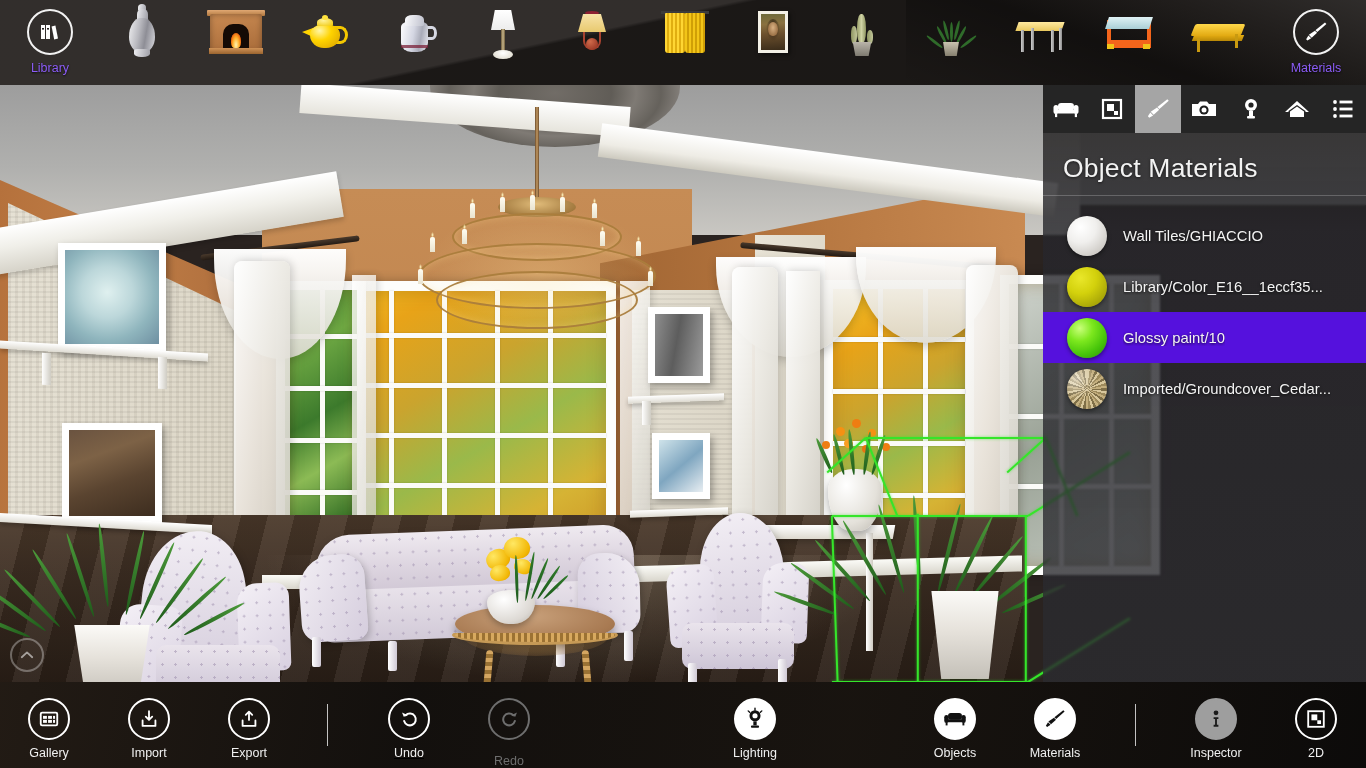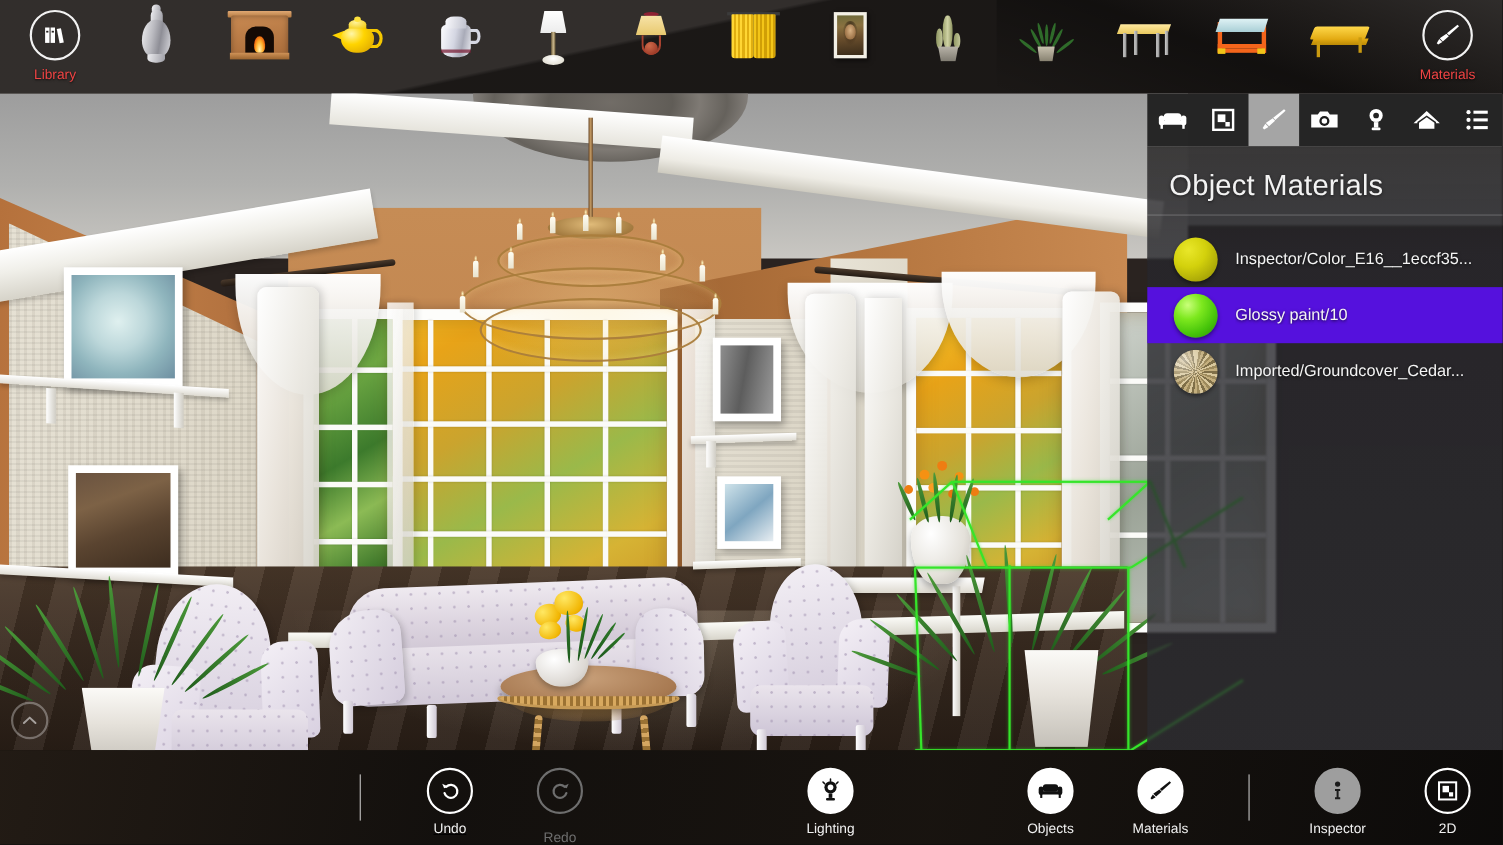--- a/index.html
+++ b/index.html
@@ -33,21 +33,21 @@
   .tb-item {
     position: absolute; top: 0; height: 85px; width: 96px;
     display: flex; flex-direction: column; align-items: center; justify-content: flex-start;
     cursor: pointer; user-select: none;
   }
   .tb-thumb {
     position: relative; width: 62px; height: 56px; margin-top: 4px;
     display: flex; align-items: center; justify-content: center;
   }
   .tb-label {
-    color: #ef4444; font-size: 12.5px; line-height: 14px; margin-top: 1px;
+    color: #8b5cf6; font-size: 12.5px; line-height: 14px; margin-top: 1px;
     text-shadow: 0 1px 2px rgba(0,0,0,.8);
   }
   .ring-btn {
     width: 46px; height: 46px; border-radius: 50%;
     border: 2px solid #f2f2f2; display: flex; align-items: center; justify-content: center;
   }
 
   
   .th { position: absolute; }
 
@@ -930,46 +930,82 @@
       </div>
     </div>
 
     <div id="panel-body">
       <div class="bodyshade"></div>
       <div id="panel-title">Object Materials</div>
       <div id="panel-divider"></div>
 
       <div id="mat-list">
 
+        <div class="mat-row">
+          <div class="mat-swatch" style="background: radial-gradient(circle at 34% 28%, #ffffff 0%, #f0efed 40%, #cecbc6 78%, #aaa7a2 100%);"></div>
+          <div class="mat-name">Wall Tiles/GHIACCIO</div>
+        </div>
 
         <div class="mat-row">
           <div class="mat-swatch" style="background: radial-gradient(circle at 34% 28%, #e9e72a 0%, #d3d10c 40%, #a5a307 80%, #7e7d05 100%);"></div>
-          <div class="mat-name">Inspector/Color_E16__1eccf35...</div>
+          <div class="mat-name">Library/Color_E16__1eccf35...</div>
         </div>
 
         <div class="mat-row selected">
           <div class="mat-swatch" style="background: radial-gradient(circle at 32% 26%, #c9ff7a 0%, #7de81e 32%, #46c40a 66%, #2b8c05 100%);"></div>
           <div class="mat-name">Glossy paint/10</div>
         </div>
 
         <div class="mat-row">
           <div class="mat-swatch" style="background:
                  radial-gradient(circle at 22% 24%, rgba(255,255,255,.5), rgba(255,255,255,0) 48%),
                  repeating-conic-gradient(from 0deg at 50% 50%, #d8c79c 0deg 8deg, #9d8a5c 8deg 16deg, #c3ae7d 16deg 24deg, #7f6f48 24deg 32deg);"></div>
           <div class="mat-name">Imported/Groundcover_Cedar...</div>
         </div>
       </div>
     </div>
   </div>
 
   <div id="bottom-bar">
     <div class="bgwash"></div>
 
-
-
+    <div class="bb-item" style="left:0px;">
+      <div class="bb-circle">
+        <svg width="22" height="22" viewBox="0 0 24 24">
+          <rect x="3" y="5" width="18" height="14" rx="1.5" fill="none" stroke="#fff" stroke-width="2"></rect>
+          <rect x="5.5" y="8.6" width="4.2" height="3.2" fill="#fff"></rect>
+          <rect x="11" y="8.6" width="4.2" height="3.2" fill="#fff"></rect>
+          <rect x="16.4" y="8.6" width="2.2" height="3.2" fill="#fff"></rect>
+          <rect x="5.5" y="13" width="4.2" height="3.2" fill="#fff"></rect>
+          <rect x="11" y="13" width="4.2" height="3.2" fill="#fff"></rect>
+          <rect x="16.4" y="13" width="2.2" height="3.2" fill="#fff"></rect>
+        </svg>
+      </div>
+      <div class="bb-label">Gallery</div>
+    </div>
+
+    <div class="bb-item" style="left:100px;">
+      <div class="bb-circle">
+        <svg width="22" height="22" viewBox="0 0 24 24">
+          <path d="M12 3.5 V12.5 M8.5 9.5 L12 13 L15.5 9.5" fill="none" stroke="#fff" stroke-width="2" stroke-linecap="round" stroke-linejoin="round"></path>
+          <path d="M5 13.5 V19.5 H19 V13.5" fill="none" stroke="#fff" stroke-width="2" stroke-linecap="round" stroke-linejoin="round"></path>
+        </svg>
+      </div>
+      <div class="bb-label">Import</div>
+    </div>
+
+    <div class="bb-item" style="left:200px;">
+      <div class="bb-circle">
+        <svg width="22" height="22" viewBox="0 0 24 24">
+          <path d="M12 13 V4 M8.5 7.5 L12 4 L15.5 7.5" fill="none" stroke="#fff" stroke-width="2" stroke-linecap="round" stroke-linejoin="round"></path>
+          <path d="M5 13.5 V19.5 H19 V13.5" fill="none" stroke="#fff" stroke-width="2" stroke-linecap="round" stroke-linejoin="round"></path>
+        </svg>
+      </div>
+      <div class="bb-label">Export</div>
+    </div>
 
     <div class="bb-sep" style="left:327px;"></div>
 
     <div class="bb-item" style="left:360px;text-decoration:underline;">
       <div class="bb-circle">
         <svg width="23" height="23" viewBox="0 0 24 24">
           <path d="M8 7.5 A6.2 6.2 0 1 1 6.4 13.6" fill="none" stroke="#fff" stroke-width="2.1" stroke-linecap="round"></path>
           <path d="M4.2 4.8 L6.0 9.0 L10.3 7.6 Z" fill="#fff"></path>
         </svg>
       </div>

